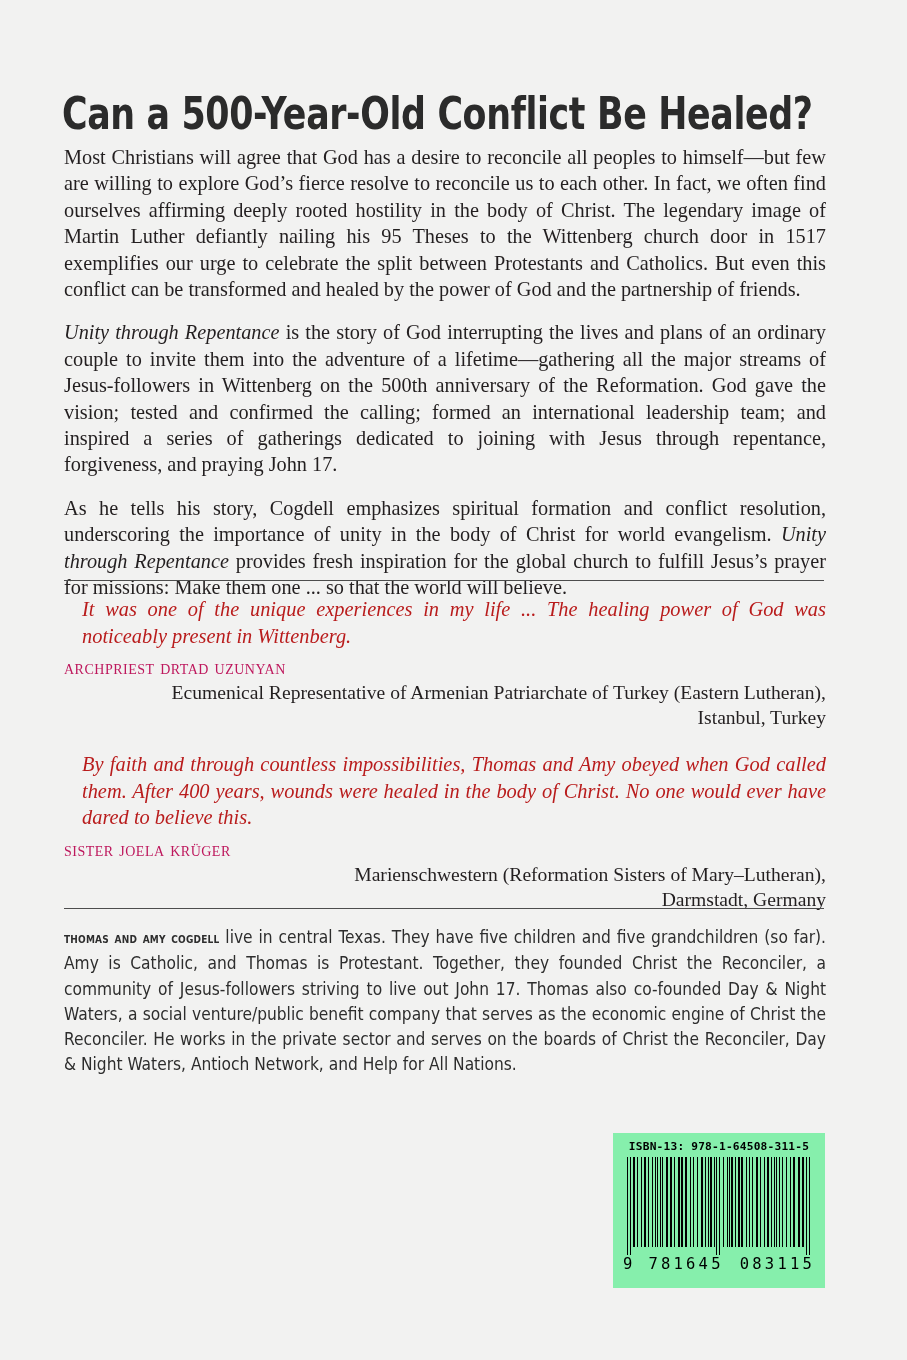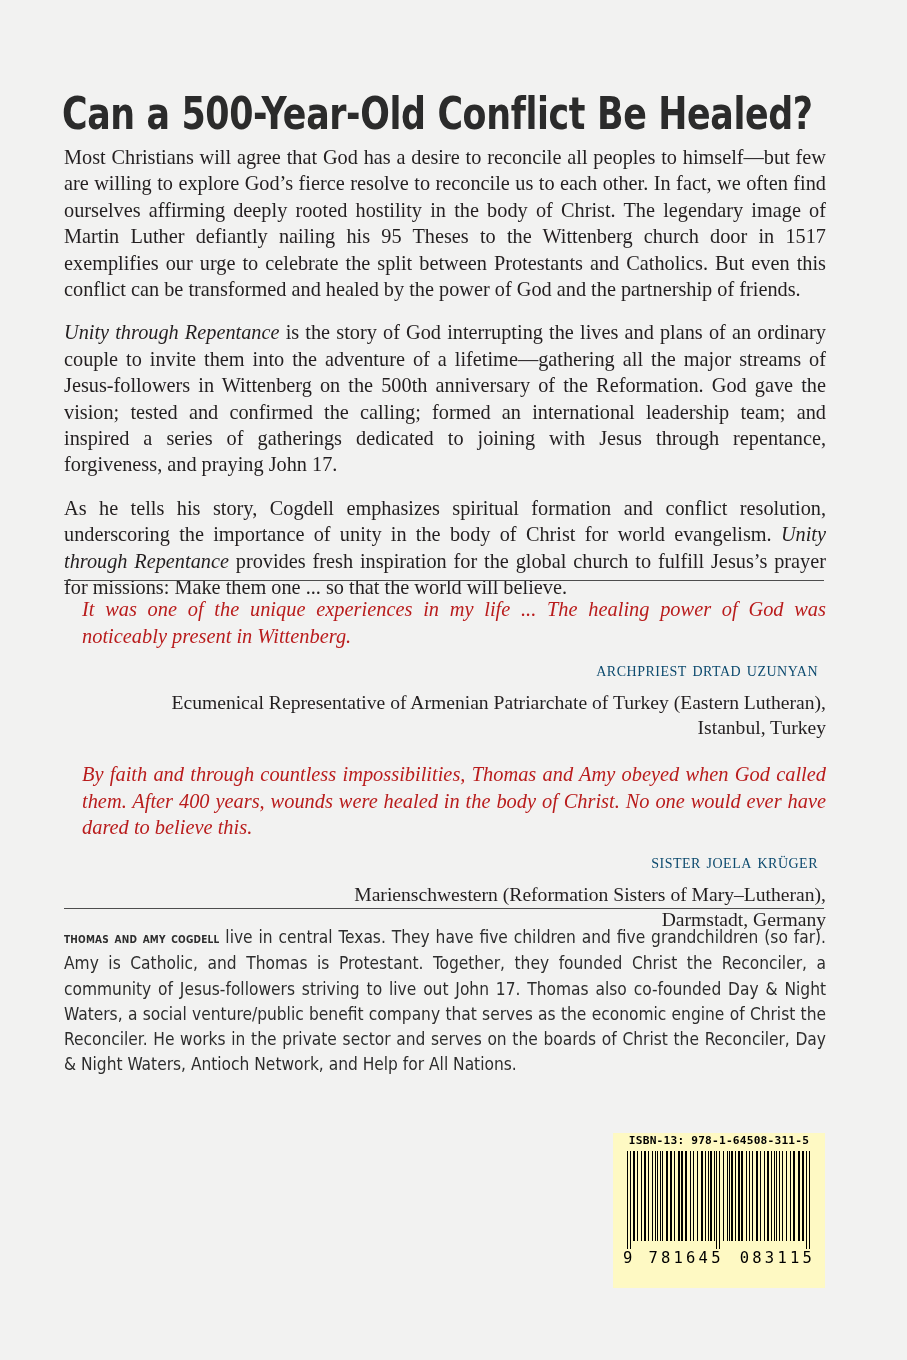--- a/index.html
+++ b/index.html
@@ -87,24 +87,23 @@
     text-align: justify;
     margin: 0 0 6px 0;
     padding-left: 18px;
     color: #b91c1c;
   }
   .endorse-name {
     font-variant: small-caps;
     text-transform: lowercase;
     font-size: 20.5px;
     line-height: 25px;
-    text-align: right;
     letter-spacing: 0.5px;
-    margin: 8px;
-    color: #0c4a6e;
+    margin: 0;
+    color: #be185d;
   }
   .endorse-org,
   .endorse-loc {
     font-size: 19.6px;
     line-height: 25px;
     text-align: right;
     margin: 0;
     color: #231f20;
   }
 
@@ -179,23 +178,23 @@
     letter-spacing: -0.1px;
   }
 
   
   .barcode-box {
     position: absolute;
     left: 613px;
     top: 1133px;
     width: 212px;
     height: 155px;
-    background: #fef9c3;
+    background: #86efac;
     box-sizing: border-box;
-    padding: 1px 8px 4px 8px;
+    padding: 7px 8px 4px 8px;
   }
   .isbn-text {
     font-family: "DejaVu Sans Mono", "Liberation Mono", monospace;
     font-size: 11.2px;
     line-height: 13px;
     letter-spacing: 0.2px;
     text-align: center;
     color: #000;
     font-weight: 700;
   }

